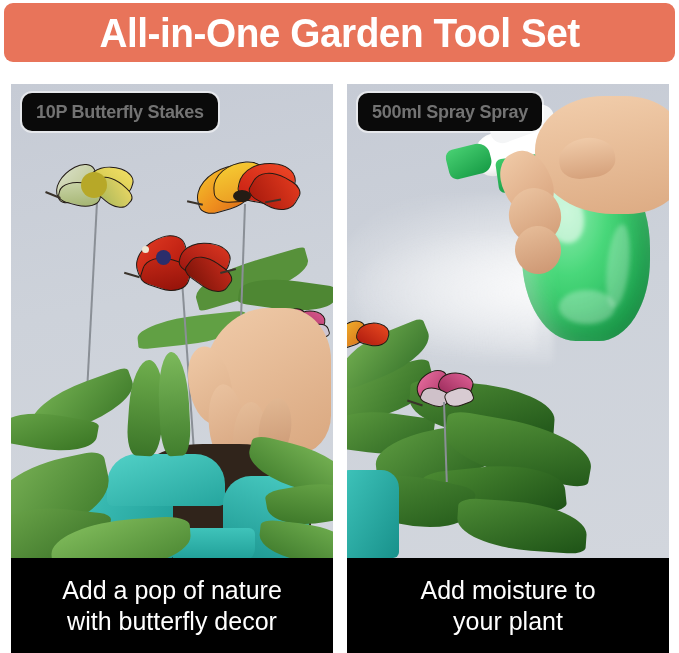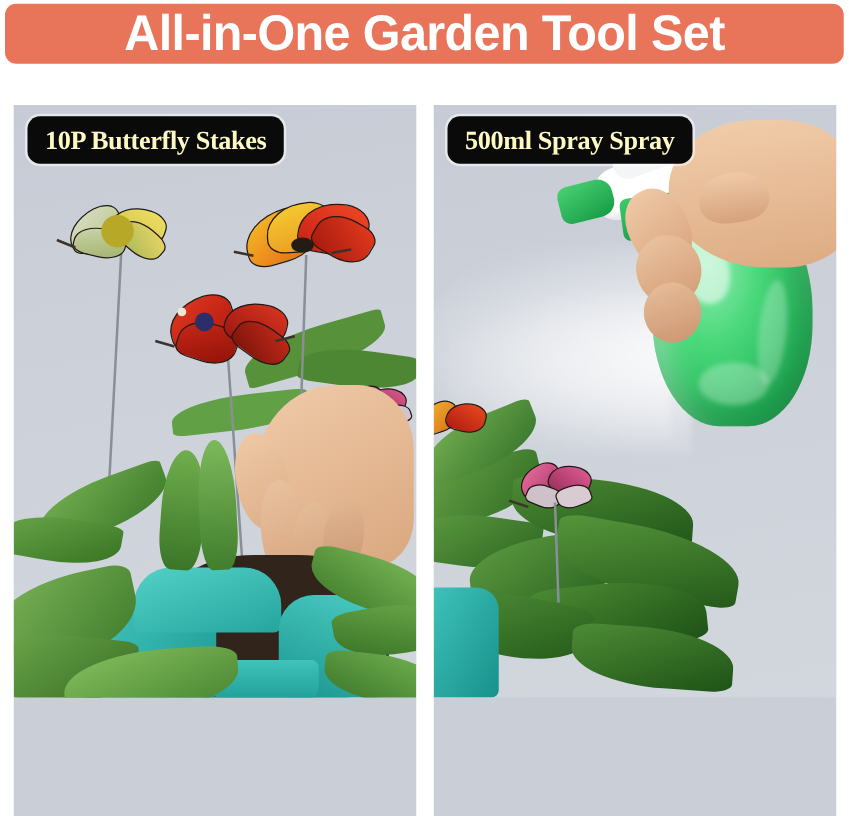--- a/index.html
+++ b/index.html
@@ -14,21 +14,21 @@
     overflow: hidden;
     position: relative;
   }
 
   
   .banner {
     position: absolute;
     left: 4px;
     top: 3px;
     width: 671px;
-    height: 48px;
+    height: 59px;
     background: #E8745A;
     border-radius: 9px;
     display: flex;
     align-items: center;
     justify-content: center;
     box-sizing: border-box;
   }
   .banner-text {
     color: #FFFFFF;
     font-size: 40px;
@@ -70,27 +70,26 @@
     background: #0A0A0A;
     border-radius: 10px;
     display: flex;
     align-items: center;
     justify-content: center;
     padding: 0 14px;
     z-index: 40;
     box-shadow: 0 0 0 2px rgba(255,255,255,0.55);
   }
   .label-pill-text {
-    color: #fef9c3;
-    font-size: 21px;
+    color: #737373;
+    font-size: 18px;
     font-weight: bold;
     white-space: nowrap;
     letter-spacing: -0.3px;
     line-height: 1;
-    font-family: Liberation Serif, serif;
   }
 
   
   .caption {
     position: absolute;
     left: 0;
     bottom: 0;
     width: 322px;
     height: 95px;
     background: #000000;
@@ -283,20 +282,24 @@
     <div class="leaf" style="left:248px;top:440px;width:96px;height:38px;background:linear-gradient(200deg,#74B352,#3B7629);transform:rotate(6deg);border-radius:16% 62% 14% 60%;"></div>
     <div class="leaf" style="left:118px;top:276px;width:34px;height:96px;background:linear-gradient(180deg,#6FAE4D,#3B7528);border-radius:50% 50% 30% 30%;transform:rotate(4deg);"></div>
     <div class="leaf" style="left:148px;top:268px;width:30px;height:104px;background:linear-gradient(180deg,#7CB95B,#417E2D);border-radius:50% 50% 30% 30%;transform:rotate(-3deg);"></div>
 
   </div>
 
   <div class="label-pill">
     <span class="label-pill-text">10P Butterfly Stakes</span>
   </div>
 
+  <div class="caption">
+    <span class="caption-text">Add a pop of nature
+with butterfly decor</span>
+  </div>
 </div>
 
 <div class="panel panel-right">
 
   <div class="photo">
 
     <div class="mist" style="left:-10px;top:110px;width:216px;height:170px;"></div>
     <div class="mist" style="left:10px;top:150px;width:180px;height:120px;opacity:0.7;"></div>
 
     <div class="bottle-body"></div>
@@ -340,13 +343,17 @@
       <div class="bwing" style="left:-26px;top:-14px;width:32px;height:24px;background:linear-gradient(150deg,#F2B72C,#D9711C);transform:rotate(-18deg);"></div>
       <div class="bwing" style="left:-4px;top:-14px;width:32px;height:24px;background:linear-gradient(200deg,#E8491F,#B01C10);transform:rotate(14deg);"></div>
     </div>
 
   </div>
 
   <div class="label-pill">
     <span class="label-pill-text">500ml Spray Spray</span>
   </div>
 
+  <div class="caption">
+    <span class="caption-text">Add moisture to
+your plant</span>
+  </div>
 </div>
 
 </body></html>

